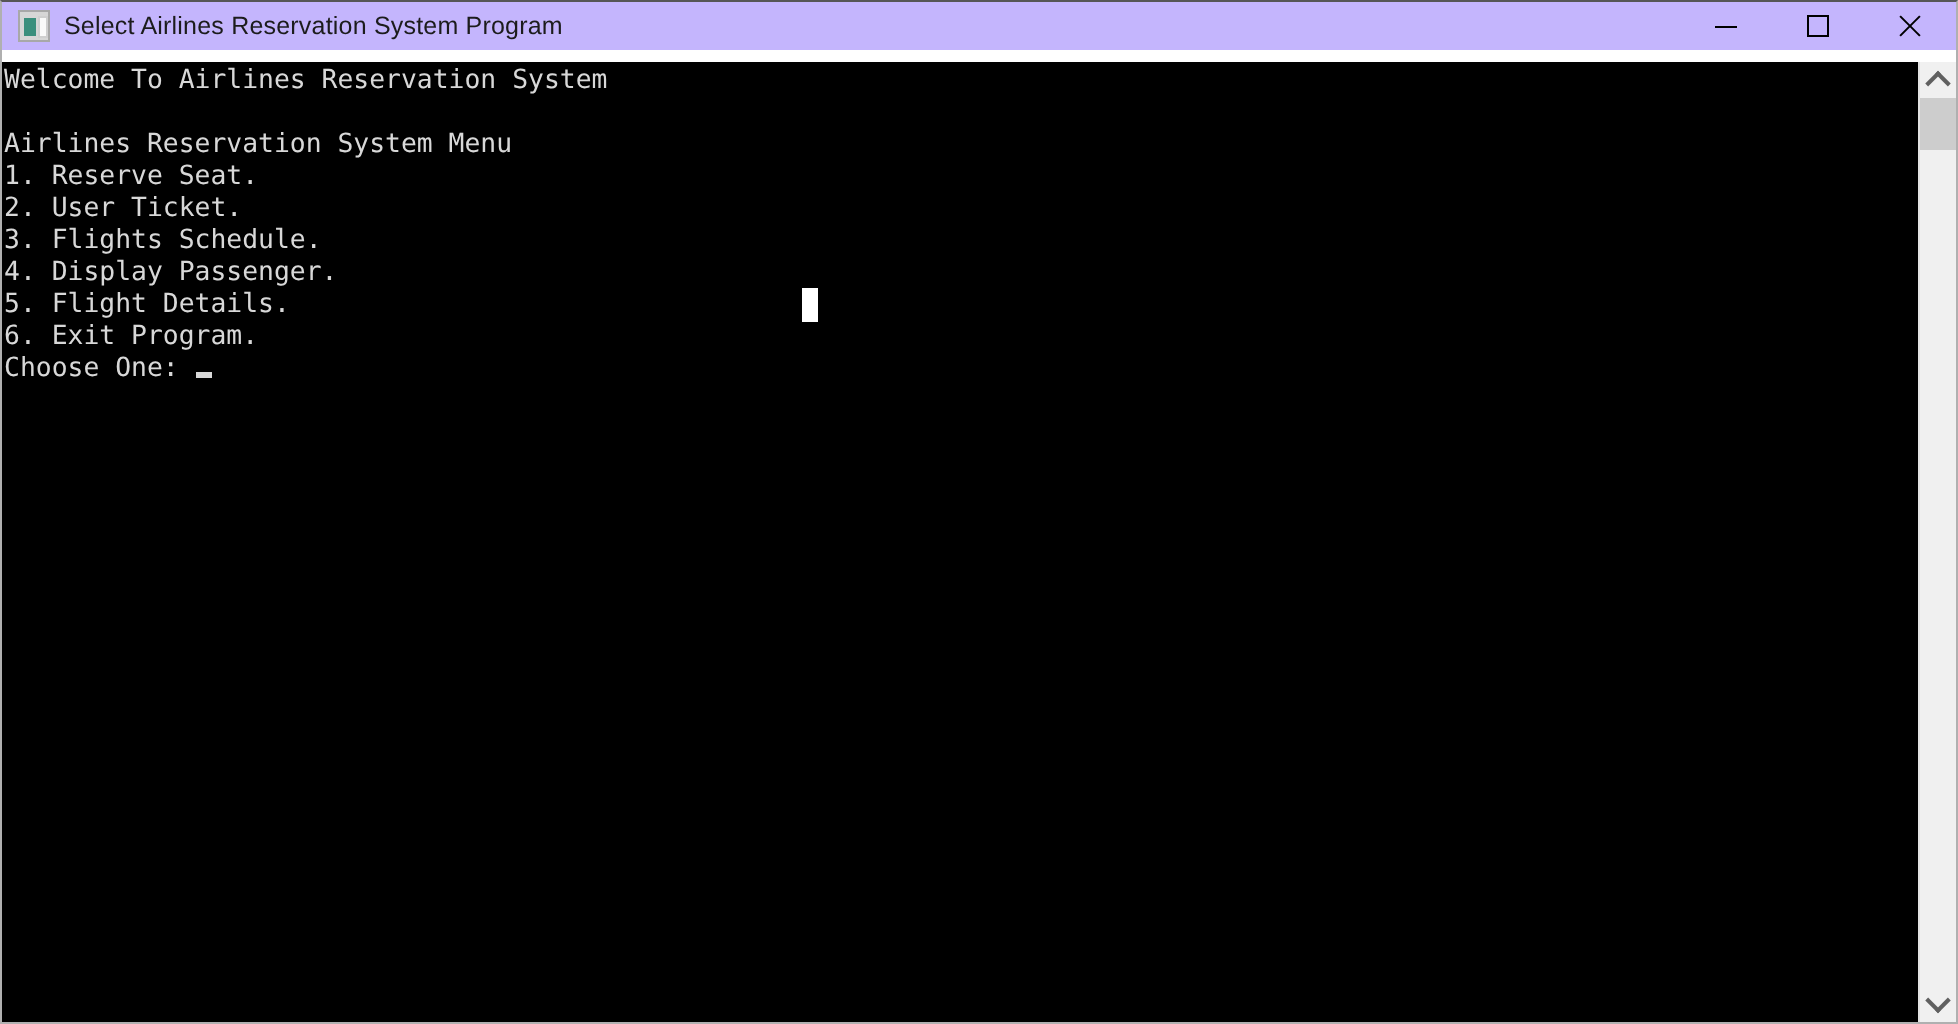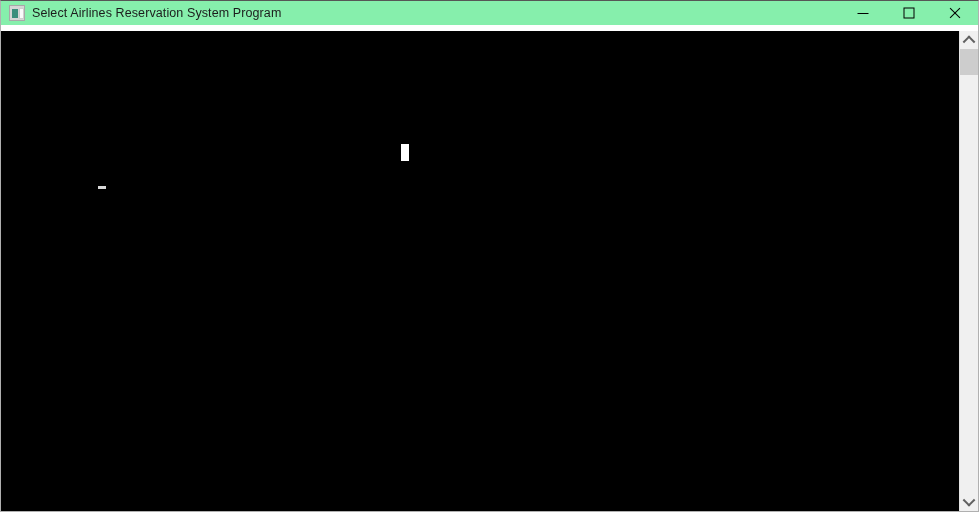--- a/index.html
+++ b/index.html
@@ -25,21 +25,21 @@
     border-bottom: 1px solid #b0b0b0;
     overflow: hidden;
   }
   
   #titlebar {
     position: absolute;
     top: 0;
     left: 0;
     right: 0;
     height: 24px;
-    background: #86efac;
+    background: #c4b5fd;
     display: flex;
     align-items: center;
   }
   #app-icon {
     width: 16px;
     height: 16px;
     margin-left: 8px;
     margin-right: 7px;
     flex: 0 0 auto;
     position: relative;
@@ -208,20 +208,30 @@
     <button class="winbtn" id="btn-max">
       <span class="glyph-max"></span>
     </button>
     <button class="winbtn" id="btn-close">
       <span class="glyph-close-a"></span>
       <span class="glyph-close-b"></span>
     </button>
   </div>
 
   <div id="console-area">
+    <pre id="console-text">Welcome To Airlines Reservation System
+
+Airlines Reservation System Menu
+1. Reserve Seat.
+2. User Ticket.
+3. Flights Schedule.
+4. Display Passenger.
+5. Flight Details.
+6. Exit Program.
+Choose One: </pre>
     <div id="input-caret"></div>
     <div id="block-cursor"></div>
   </div>
 
   <div id="scrollbar">
     <div class="sb-arrow" id="sb-up">
       <span class="chev"></span>
     </div>
     <div id="sb-thumb"></div>
     <div class="sb-arrow" id="sb-down">

